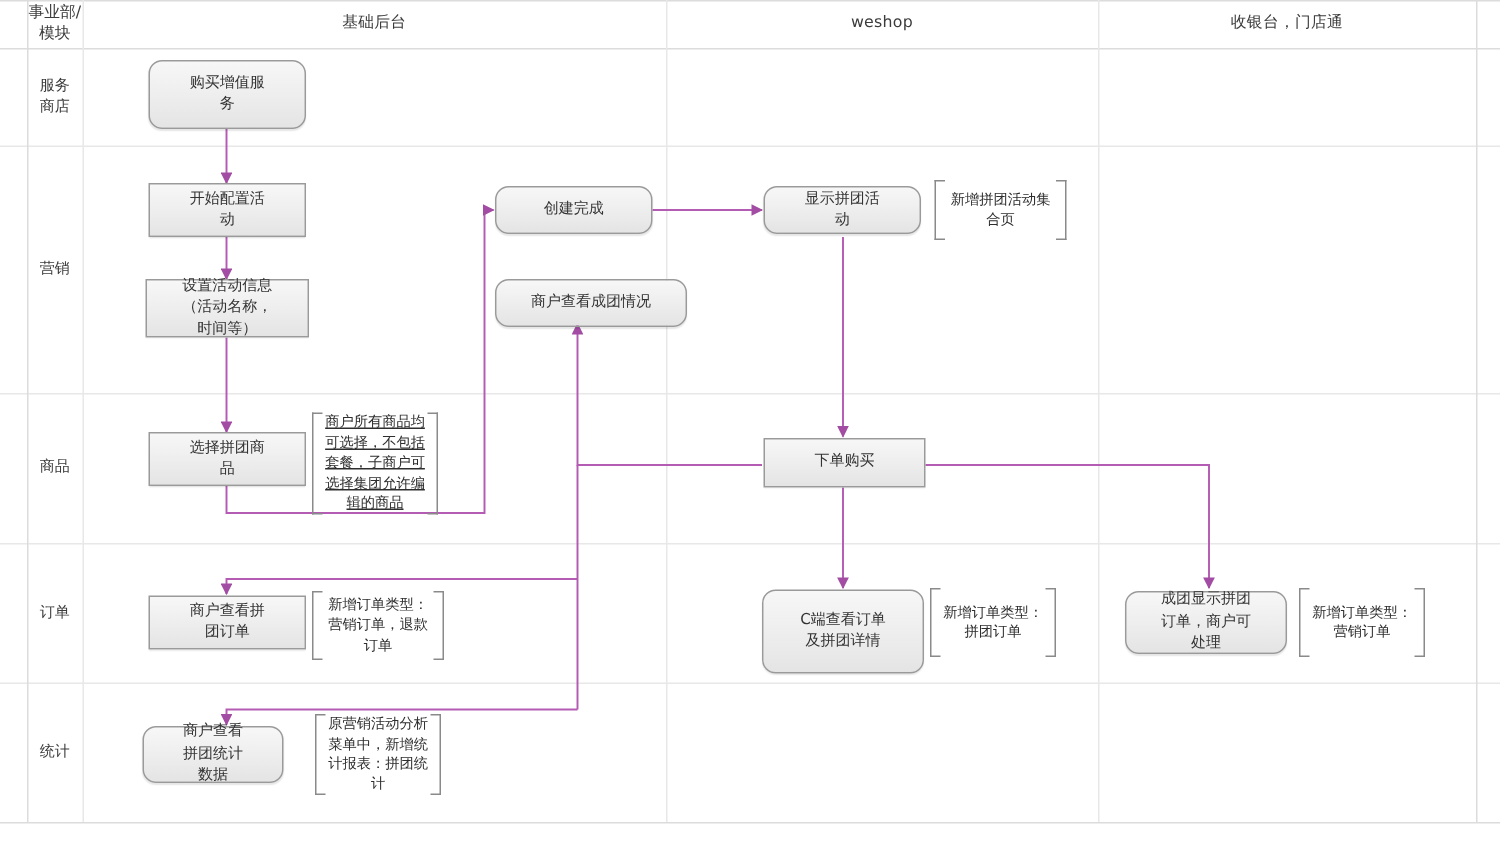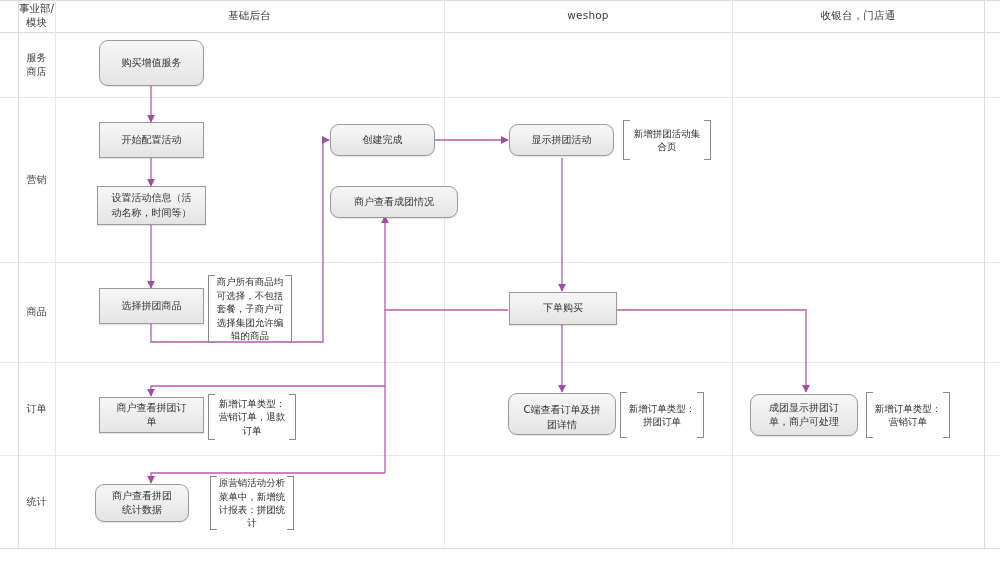--- a/index.html
+++ b/index.html
@@ -32,21 +32,21 @@
   }
 
   
   .node{
     position:absolute;box-sizing:border-box;
     display:flex;align-items:center;justify-content:center;
     text-align:center;font-size:10px;color:#333333;line-height:1.45;
     background:linear-gradient(180deg,#f7f7f7 0%,#ededed 55%,#e4e4e4 100%);
     border:1px solid #9a9a9a;
     box-shadow:0 1px 1px rgba(0,0,0,.10);
-    padding:2px 12px;
+    padding:2px 22px;
   }
   .node.round{border-radius:9px;}
 
   
   .note{
     position:absolute;box-sizing:border-box;
     display:flex;align-items:center;justify-content:center;
     text-align:center;font-size:9.5px;color:#2e2e2e;line-height:1.42;
     padding:2px 7px;
   }
@@ -154,37 +154,37 @@
   </div>
 
   <div class="node" style="left:509px;top:292px;width:108px;height:33px;">
     <span>下单购买</span>
   </div>
 
   <div class="node" style="left:99px;top:397px;width:105px;height:36px;">
     <span>商户查看拼团订单</span>
   </div>
 
-  <div class="node round" style="left:508px;top:393px;width:108px;height:42px;align-items:flex-end;">
+  <div class="node round" style="left:508px;top:393px;width:108px;height:56px;">
     <span>C端查看订单及拼团详情</span>
   </div>
 
   <div class="node round" style="left:750px;top:394px;width:108px;height:42px;">
     <span>成团显示拼团订单，商户可处理</span>
   </div>
 
   <div class="node round" style="left:95px;top:484px;width:94px;height:38px;">
     <span>商户查看拼团统计数据</span>
   </div>
 
   <div class="note" style="left:623px;top:120px;width:88px;height:40px;">
     <span>新增拼团活动集合页</span>
   </div>
 
-  <div class="note" style="left:208px;top:275px;width:84px;height:68px;">
+  <div class="note" style="left:208px;top:275px;width:84px;height:68px;text-decoration:underline;">
     <span>商户所有商品均可选择，不包括套餐，子商户可选择集团允许编辑的商品</span>
   </div>
 
   <div class="note" style="left:208px;top:394px;width:88px;height:46px;">
     <span>新增订单类型：营销订单，退款订单</span>
   </div>
 
   <div class="note" style="left:620px;top:392px;width:84px;height:46px;">
     <span>新增订单类型：拼团订单</span>
   </div>

